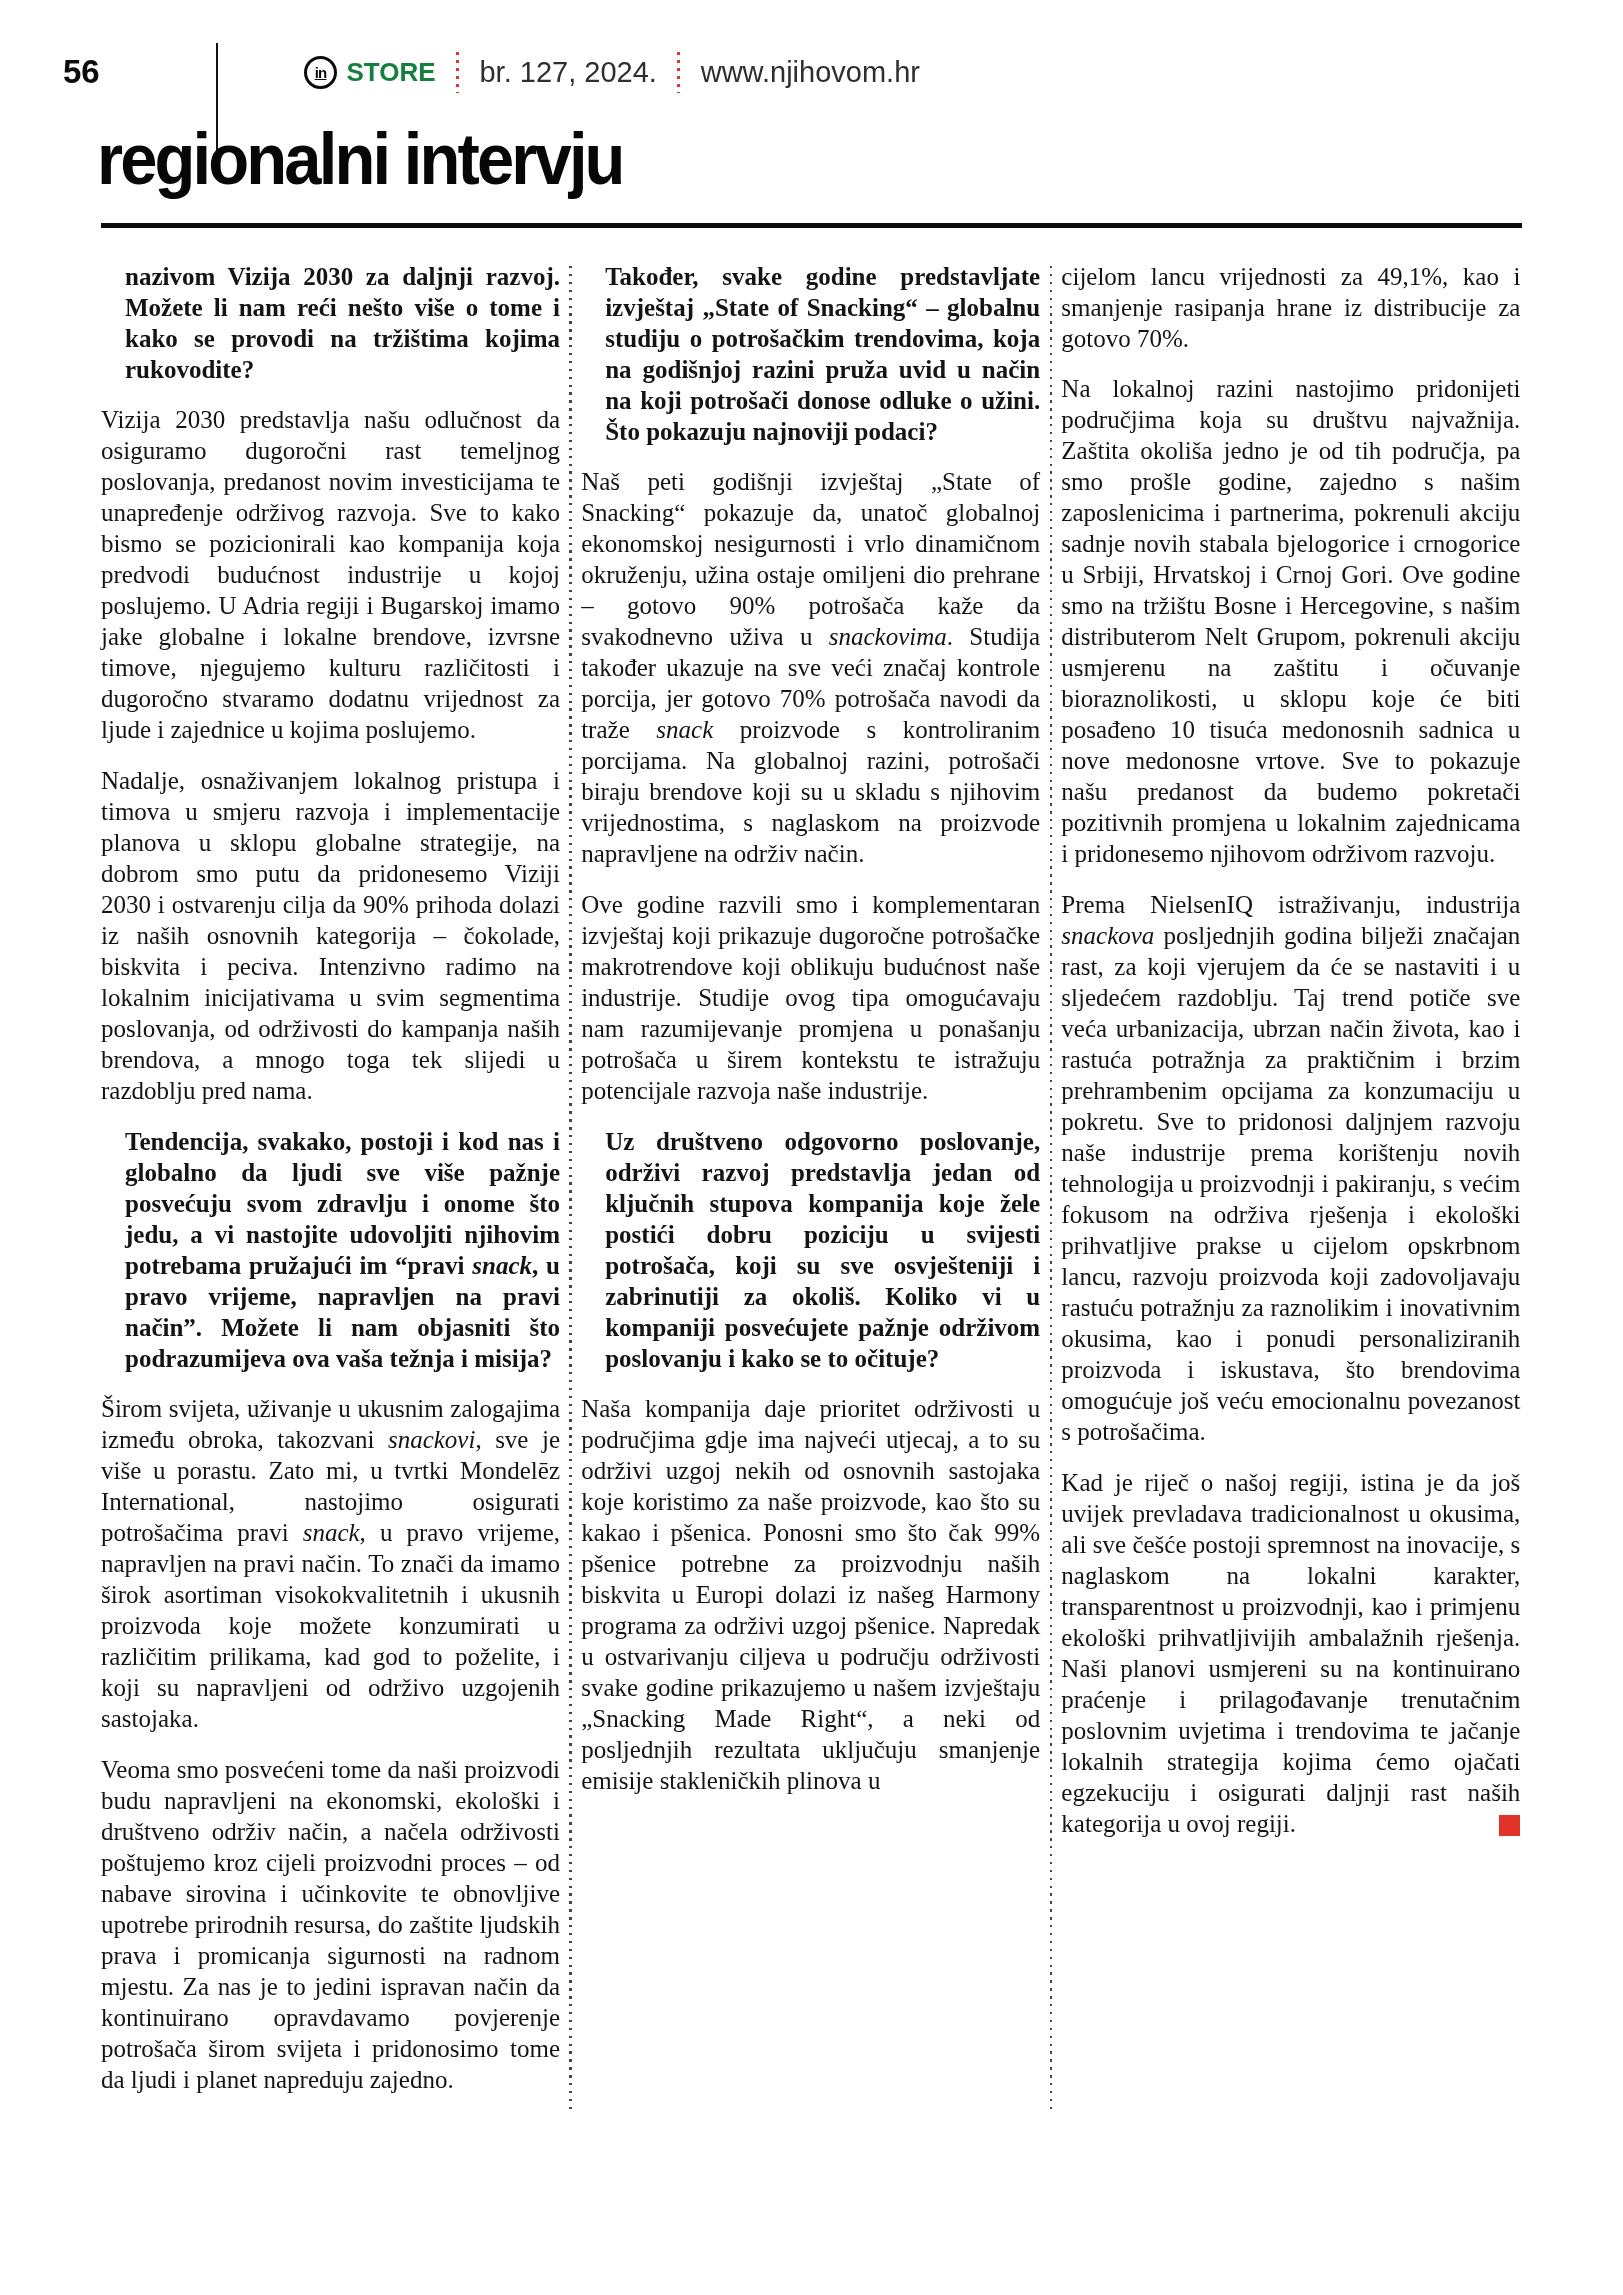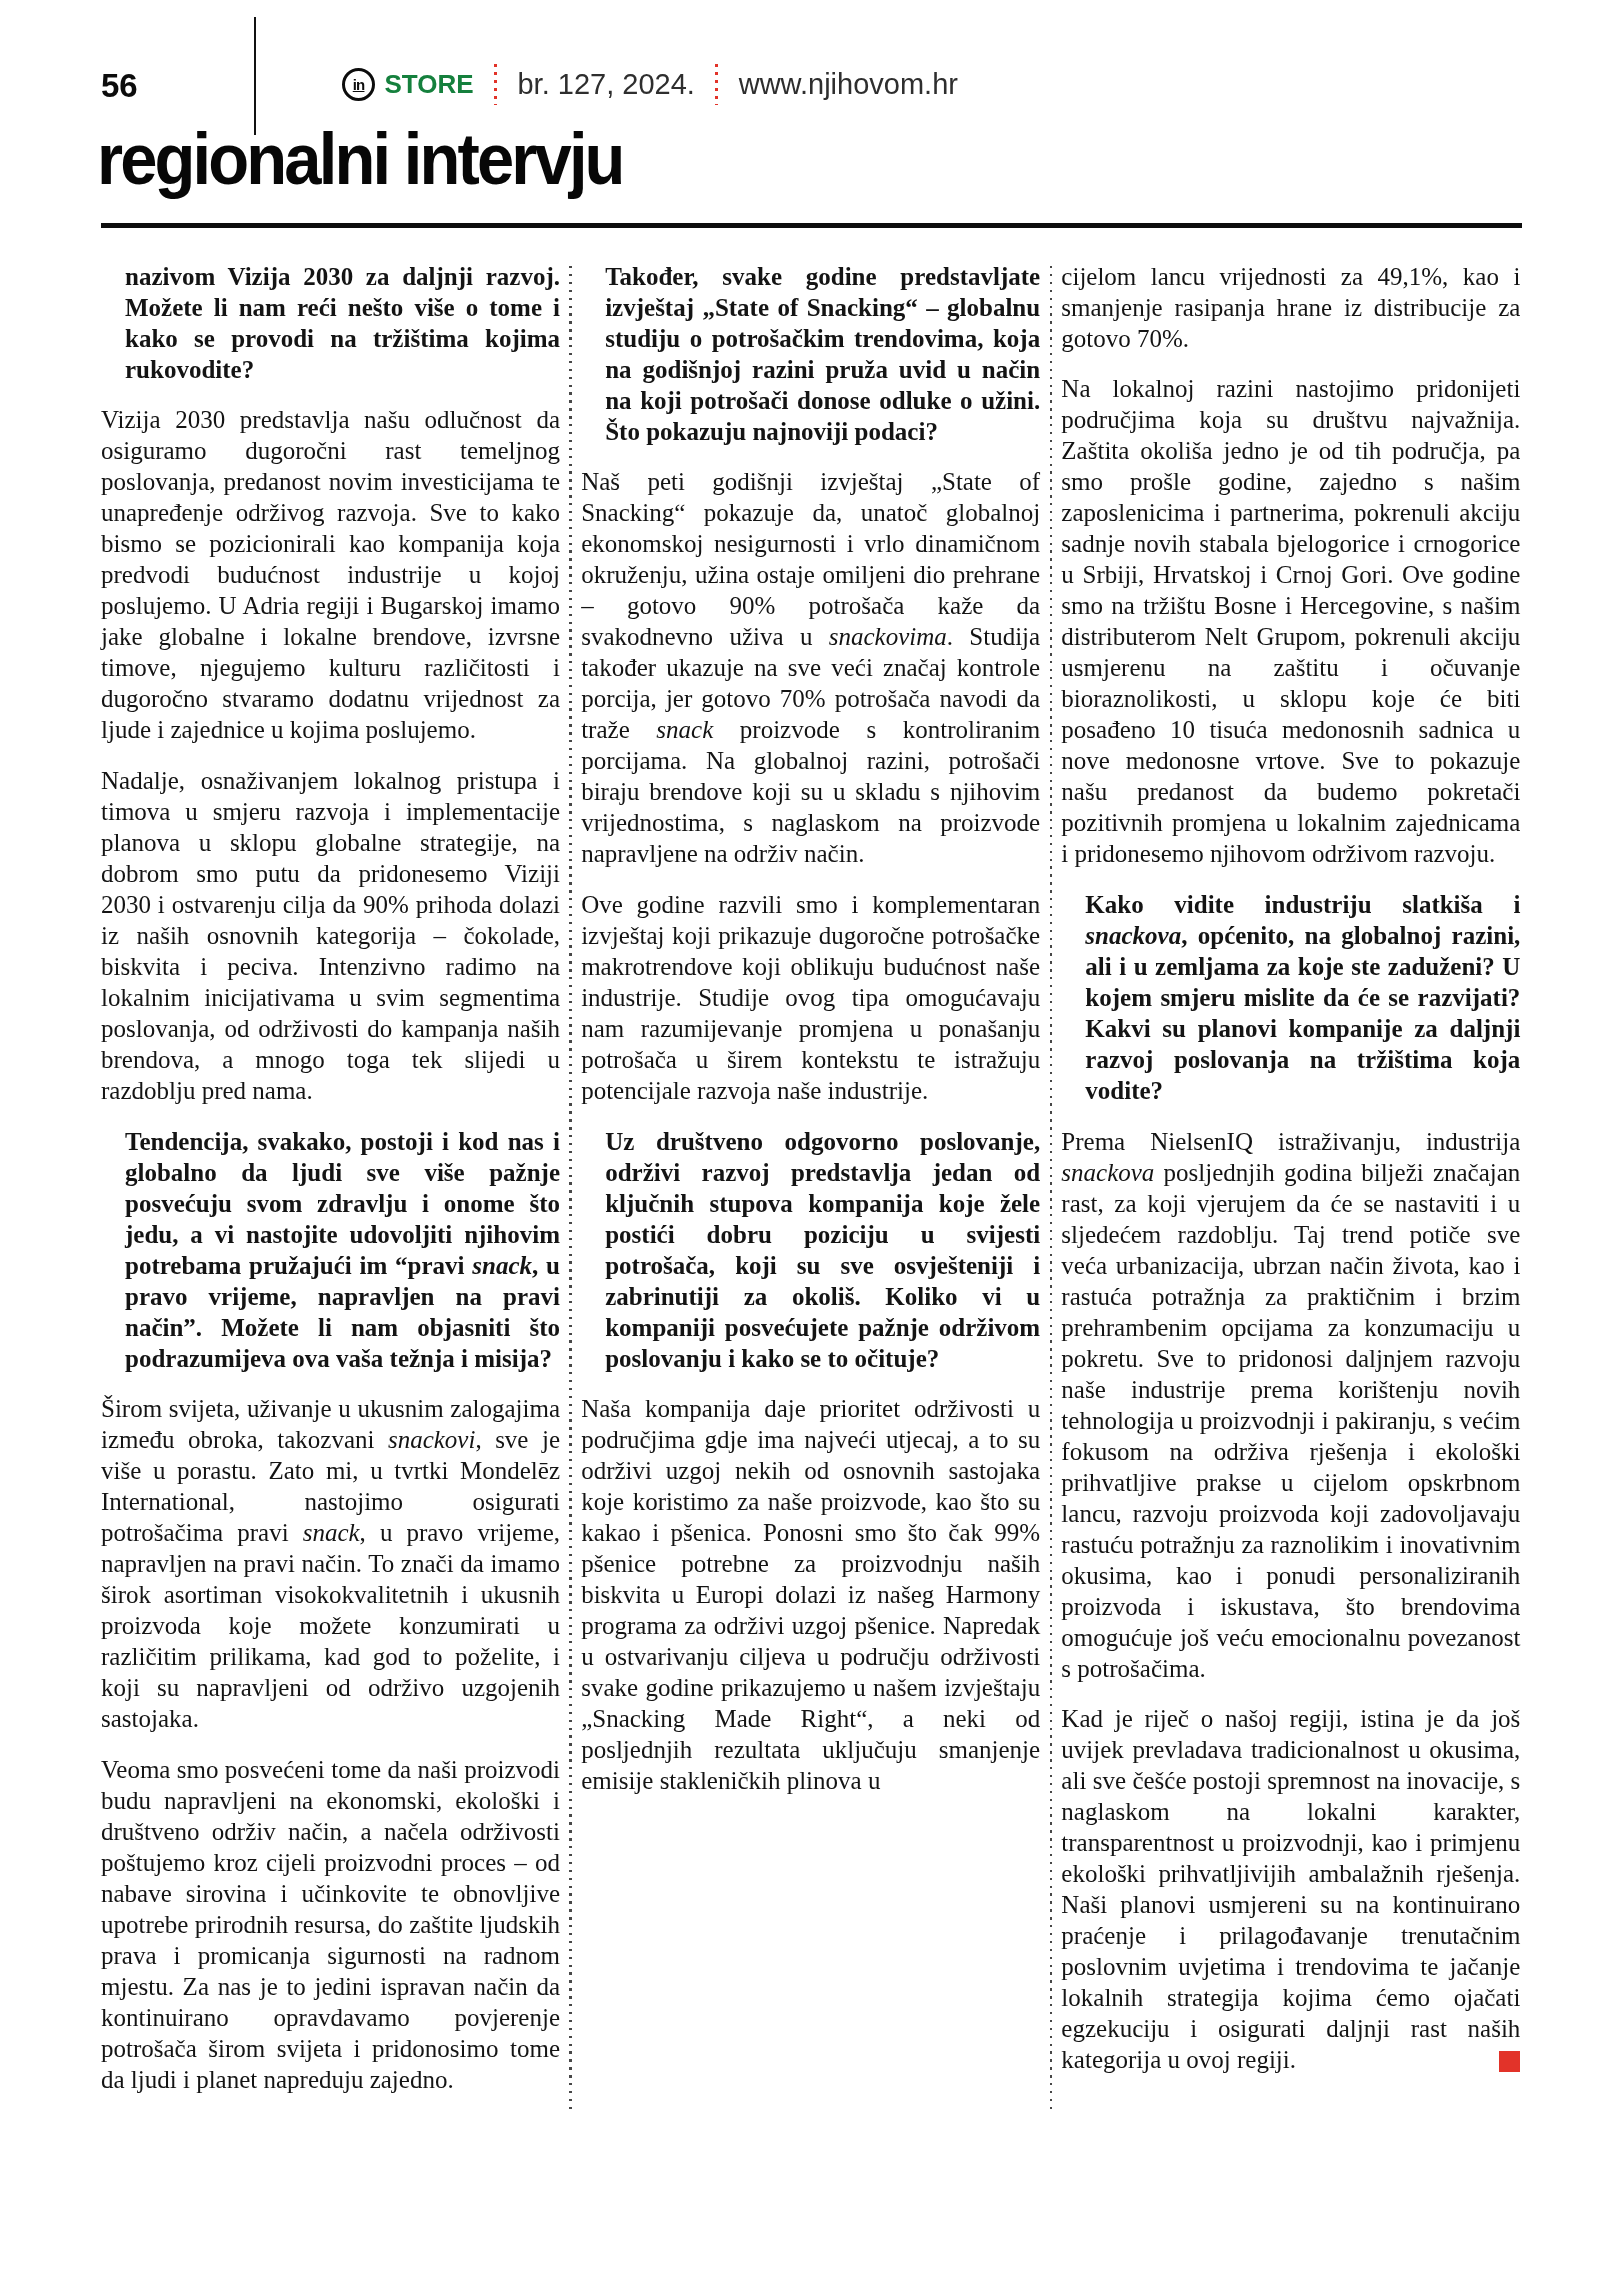--- a/index.html
+++ b/index.html
@@ -2,21 +2,21 @@
 <html style="font-size:12.6px"><head>
 <meta charset="utf-8">
 <style>
   * { margin:0; padding:0; box-sizing:border-box; }
   html,body { background:#ffffff; }
   .page {
     position:relative; width:1623px; height:2295px; background:#ffffff;
     font-family:"Liberation Serif", serif; color:#141414; overflow:hidden;
   }
   
-  .header { margin:39px 101px 0 101px; height:66px; display:flex; align-items:flex-end; }
+  .header { margin:39px 101px 0 63px; height:66px; display:flex; align-items:center; }
   .page-number { font-family:"Liberation Sans", sans-serif; font-weight:bold; font-size:33px; color:#0c0c0c; }
   .header-vline { width:2.4px; height:118px; background:#111; margin-left:116px; position:relative; top:30px; }
   .logo-group { display:flex; align-items:center; margin-left:86px; }
   .logo-circle {
     display:inline-flex; align-items:center; justify-content:center;
     width:33px; height:33px; border:3.9px solid #0c0c0c; border-radius:50%;
     font-family:"Liberation Sans", sans-serif; font-weight:bold; font-size:15px; letter-spacing:-0.8px; color:#0c0c0c;text-decoration:underline;
   }
   .logo-text { font-family:"Liberation Sans", sans-serif; font-weight:bold; font-size:26px; letter-spacing:0px; color:#15803d; margin-left:9.4px; }
   .vdots { width:3.1px; height:41px; margin:0 20.4px;
@@ -86,20 +86,19 @@
           <p class="para">Naš peti godišnji izvještaj „State of Snacking“ pokazuje da, unatoč globalnoj ekonomskoj nesigurnosti i vrlo dinamičnom okruženju, užina ostaje omiljeni dio prehrane – gotovo 90% potrošača kaže da svakodnevno uživa u <i>snackovima</i>. Studija također ukazuje na sve veći značaj kontrole porcija, jer gotovo 70% potrošača navodi da traže <i>snack</i> proizvode s kontroliranim porcijama. Na globalnoj razini, potrošači biraju brendove koji su u skladu s njihovim vrijednostima, s naglaskom na proizvode napravljene na održiv način.</p>
           <p class="para">Ove godine razvili smo i komplementaran izvještaj koji prikazuje dugoročne potrošačke makrotrendove koji oblikuju budućnost naše industrije. Studije ovog tipa omogućavaju nam razumijevanje promjena u ponašanju potrošača u širem kontekstu te istražuju potencijale razvoja naše industrije.</p>
           <p class="para bold">Uz društveno odgovorno poslovanje, održivi razvoj predstavlja jedan od ključnih stupova kompanija koje žele postići dobru poziciju u svijesti potrošača, koji su sve osvješteniji i zabrinutiji za okoliš. Koliko vi u kompaniji posvećujete pažnje održivom poslovanju i kako se to očituje?</p>
           <p class="para">Naša kompanija daje prioritet održivosti u područjima gdje ima najveći utjecaj, a to su održivi uzgoj nekih od osnovnih sastojaka koje koristimo za naše proizvode, kao što su kakao i pšenica. Ponosni smo što čak 99% pšenice potrebne za proizvodnju naših biskvita u Europi dolazi iz našeg Harmony programa za održivi uzgoj pšenice. Napredak u ostvarivanju ciljeva u području održivosti svake godine prikazujemo u našem izvještaju „Snacking Made Right“, a neki od posljednjih rezultata uključuju smanjenje emisije stakleničkih plinova u</p>
         </div>
     </div>
     <div class="vsep"></div>
     <div class="col">
         <p class="para">cijelom lancu vrijednosti za 49,1%, kao i smanjenje rasipanja hrane iz distribucije za gotovo 70%.</p>
         <p class="para">Na lokalnoj razini nastojimo pridonijeti područjima koja su društvu najvažnija. Zaštita okoliša jedno je od tih područja, pa smo prošle godine, zajedno s našim zaposlenicima i partnerima, pokrenuli akciju sadnje novih stabala bjelogorice i crnogorice u Srbiji, Hrvatskoj i Crnoj Gori. Ove godine smo na tržištu Bosne i Hercegovine, s našim distributerom Nelt Grupom, pokrenuli akciju usmjerenu na zaštitu i očuvanje bioraznolikosti, u sklopu koje će biti posađeno 10 tisuća medonosnih sadnica u nove medonosne vrtove. Sve to pokazuje našu predanost da budemo pokretači pozitivnih promjena u lokalnim zajednicama i pridonesemo njihovom održivom razvoju.</p>
-        <p class="para bold">Kako vidite industriju slatkiša i <i>snackova</i>, općenito, na globalnoj razini, ali i u zemljama za koje ste zaduženi? U kojem smjeru mislite da će se razvijati? Kakvi su planovi kompanije za daljnji razvoj poslovanja na tržištima koja vodite?</p>
         <p class="para">Prema NielsenIQ istraživanju, industrija <i>snackova</i> posljednjih godina bilježi značajan rast, za koji vjerujem da će se nastaviti i u sljedećem razdoblju. Taj trend potiče sve veća urbanizacija, ubrzan način života, kao i rastuća potražnja za praktičnim i brzim prehrambenim opcijama za konzumaciju u pokretu. Sve to pridonosi daljnjem razvoju naše industrije prema korištenju novih tehnologija u proizvodnji i pakiranju, s većim fokusom na održiva rješenja i ekološki prihvatljive prakse u cijelom opskrbnom lancu, razvoju proizvoda koji zadovoljavaju rastuću potražnju za raznolikim i inovativnim okusima, kao i ponudi personaliziranih proizvoda i iskustava, što brendovima omogućuje još veću emocionalnu povezanost s potrošačima.</p>
         <p class="para">Kad je riječ o našoj regiji, istina je da još uvijek prevladava tradicionalnost u okusima, ali sve češće postoji spremnost na inovacije, s naglaskom na lokalni karakter, transparentnost u proizvodnji, kao i primjenu ekološki prihvatljivijih ambalažnih rješenja. Naši planovi usmjereni su na kontinuirano praćenje i prilagođavanje trenutačnim poslovnim uvjetima i trendovima te jačanje lokalnih strategija kojima ćemo ojačati egzekuciju i osigurati daljnji rast naših kategorija u ovoj regiji.<span class="endmark"></span></p>
       </div>
   </div>
 
 </div>
 
 
 </body></html>

